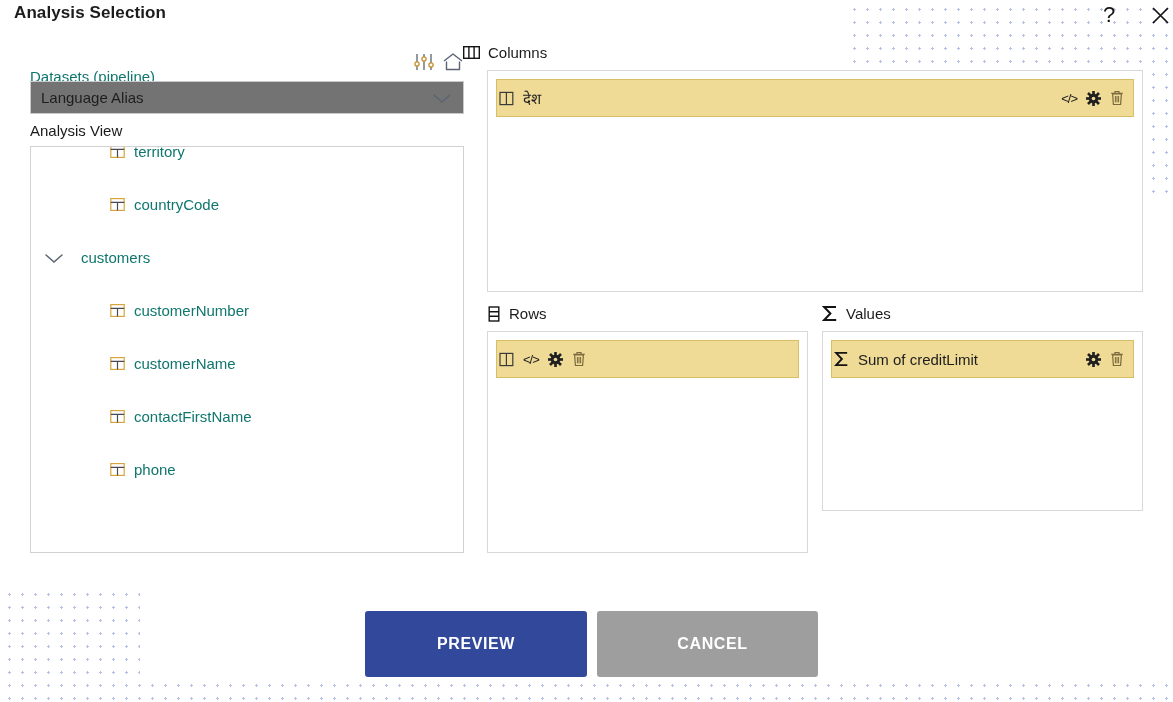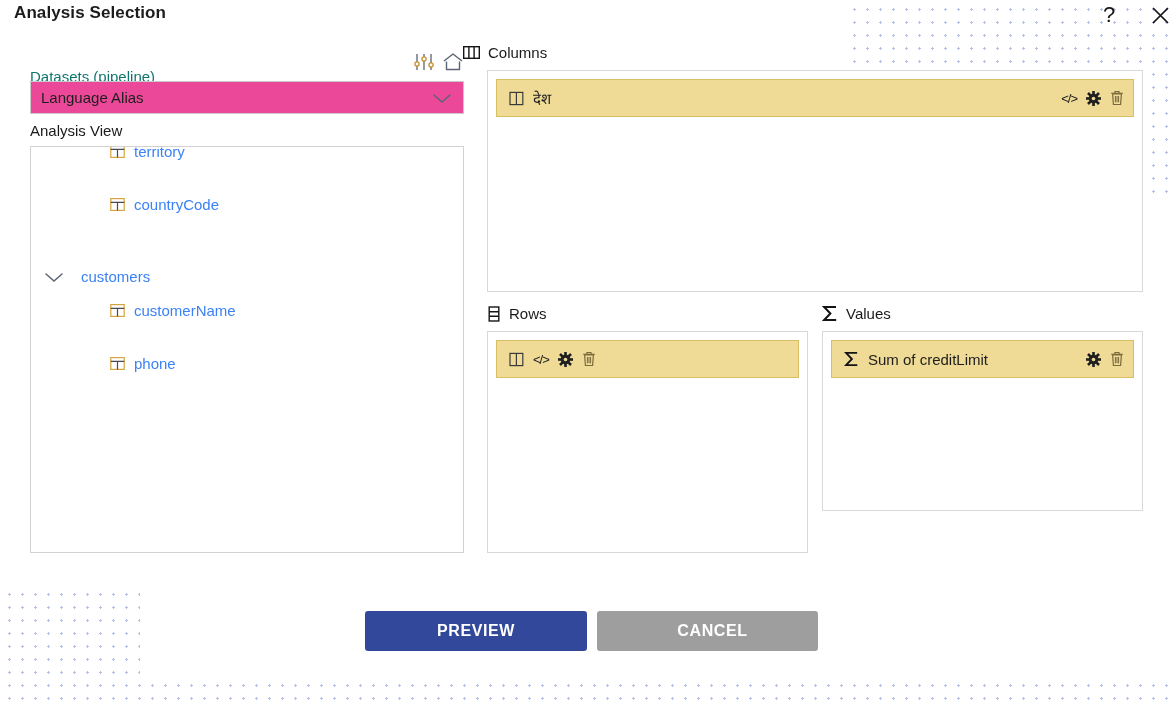--- a/index.html
+++ b/index.html
@@ -68,21 +68,21 @@
     width: 22px; height: 20px; cursor: pointer;
   }
   #home-icon {
     position: absolute; left: 442px; top: 52px;
     width: 22px; height: 20px; cursor: pointer;
   }
   #dataset-select {
     position: absolute; left: 30px; top: 81px;
     width: 434px; height: 33px;
     border: 1px solid #c9c9c9;
-    background: #ec4899;
+    background: #737373;
     display: flex; align-items: center;
     padding: 0 10px;
     cursor: pointer;
   }
   #dataset-select-value {
     flex: 1; font-size: 15px; color: #1e1e1e;
   }
   #dataset-chevron { width: 22px; height: 14px; }
 
   #pipeline-label {
@@ -93,25 +93,25 @@
     position: absolute; left: 30px; top: 146px;
     width: 434px; height: 407px;
     border: 1px solid #d2d2d2;
     background: #fff;
     overflow: hidden;
   }
   #tree-inner { position: relative; top: -22px; }
   .tree-row {
     height: 53px;
     display: flex; align-items: center;
-    font-size: 15px; color: #3b82f6;
+    font-size: 15px; color: #0f766e;
     cursor: pointer;
   }
   .tree-row.leaf  { padding-left: 79px; }
-  .tree-row.group { padding-left: 12px; align-items: flex-end; }
+  .tree-row.group { padding-left: 12px; }
   .chev { width: 22px; height: 14px; margin-right: 16px; flex: 0 0 auto; }
   .tbl-icon { width: 15px; height: 15px; margin-right: 9px; flex: 0 0 auto; }
   .tree-label { line-height: 1; }
 
   
   .zone-head {
     position: absolute;
     display: flex; align-items: center;
     font-size: 15px; color: #1a1a1a;
   }
@@ -128,34 +128,34 @@
   }
   #columns-zone { left: 487px; top: 70px;  width: 656px; height: 222px; }
   #rows-zone    { left: 487px; top: 331px; width: 321px; height: 222px; }
   #values-zone  { left: 822px; top: 331px; width: 321px; height: 180px; }
 
   .chip {
     height: 38px;
     background: #efdb96;
     border: 1px solid #d9bf63;
     display: flex; align-items: center;
-    padding: 0 9px 0 12px;
+    padding: 0 9px 0 2px;
     font-size: 15px; color: #1d1d1d;
     cursor: pointer;
   }
   .chip .chip-icon { margin-right: 9px; display: flex; flex: 0 0 auto; }
   .chip .chip-label { flex: 1; white-space: nowrap; overflow: hidden; }
   .chip .chip-actions { display: flex; align-items: center; gap: 9px; }
   .chip .act { cursor: pointer; display: flex; align-items: center; }
   .code-act { font-size: 13px; color: #222; letter-spacing: -1px; font-family: "Liberation Sans", sans-serif; }
 
   
   .btn {
     position: absolute;
-    top: 611px; height: 40px;
+    top: 611px; height: 66px;
     display: flex; align-items: center; justify-content: center;
     color: #fff; font-size: 16px; font-weight: bold;
     letter-spacing: .6px;
     border: none; border-radius: 3px;
     cursor: pointer;
     font-family: "Liberation Sans", sans-serif;
   }
   #preview-button { left: 365px; width: 222px; background: #32499b; }
   #cancel-button  { left: 597px; width: 221px; background: #9e9e9e; padding-left: 16px; }
 </style>
@@ -229,21 +229,35 @@
           <span class="chev"><svg aria-hidden="true" width="22" height="14" viewBox="0 0 22 14">
               <path d="M3 4 L11 11 L19 4" stroke="#5b6473" stroke-width="1.5" fill="none" stroke-linecap="round"></path>
             </svg></span>
           <span class="tree-label">customers</span>
         </div>
         <div class="tree-row leaf">
           <span class="tbl-icon"><svg aria-hidden="true" width="15" height="15" viewBox="0 0 15 15">
               <rect x="0.8" y="1.6" width="13.4" height="11.8" fill="none" stroke="#d6a53d" stroke-width="1.2"></rect>
               <path d="M0.8 5.3 H14.2 M7.5 5.3 V13.4" stroke="#4a4a55" stroke-width="1.2"></path>
             </svg></span>
+          <span class="tree-label">customerNumber</span>
+        </div>
+        <div class="tree-row leaf">
+          <span class="tbl-icon"><svg aria-hidden="true" width="15" height="15" viewBox="0 0 15 15">
+              <rect x="0.8" y="1.6" width="13.4" height="11.8" fill="none" stroke="#d6a53d" stroke-width="1.2"></rect>
+              <path d="M0.8 5.3 H14.2 M7.5 5.3 V13.4" stroke="#4a4a55" stroke-width="1.2"></path>
+            </svg></span>
           <span class="tree-label">customerName</span>
+        </div>
+        <div class="tree-row leaf">
+          <span class="tbl-icon"><svg aria-hidden="true" width="15" height="15" viewBox="0 0 15 15">
+              <rect x="0.8" y="1.6" width="13.4" height="11.8" fill="none" stroke="#d6a53d" stroke-width="1.2"></rect>
+              <path d="M0.8 5.3 H14.2 M7.5 5.3 V13.4" stroke="#4a4a55" stroke-width="1.2"></path>
+            </svg></span>
+          <span class="tree-label">contactFirstName</span>
         </div>
         <div class="tree-row leaf">
           <span class="tbl-icon"><svg aria-hidden="true" width="15" height="15" viewBox="0 0 15 15">
               <rect x="0.8" y="1.6" width="13.4" height="11.8" fill="none" stroke="#d6a53d" stroke-width="1.2"></rect>
               <path d="M0.8 5.3 H14.2 M7.5 5.3 V13.4" stroke="#4a4a55" stroke-width="1.2"></path>
             </svg></span>
           <span class="tree-label">phone</span>
         </div>
       </div>
   </div>

